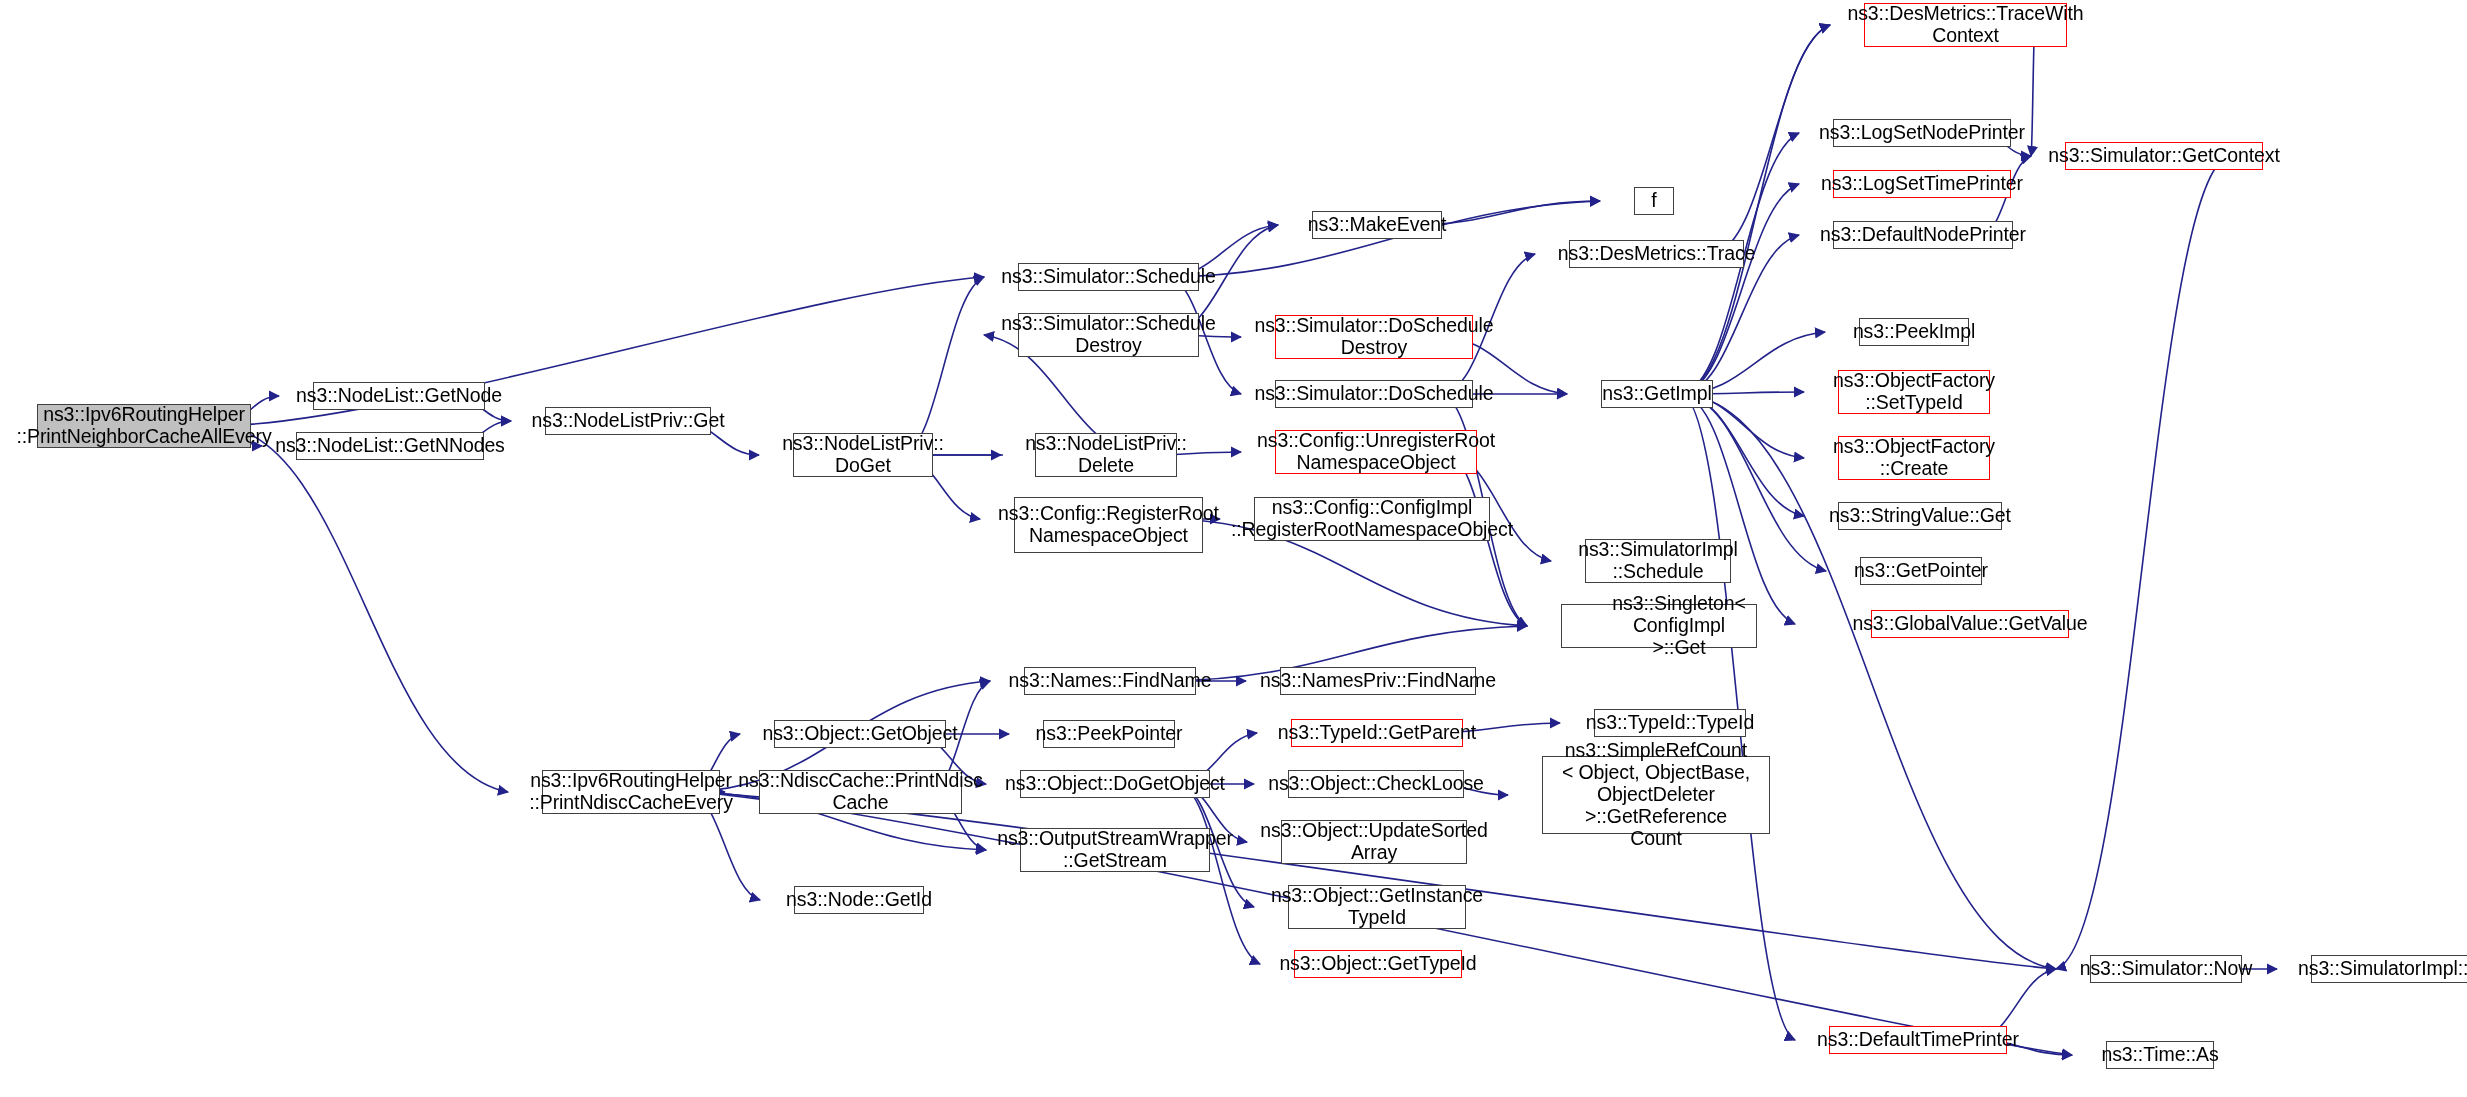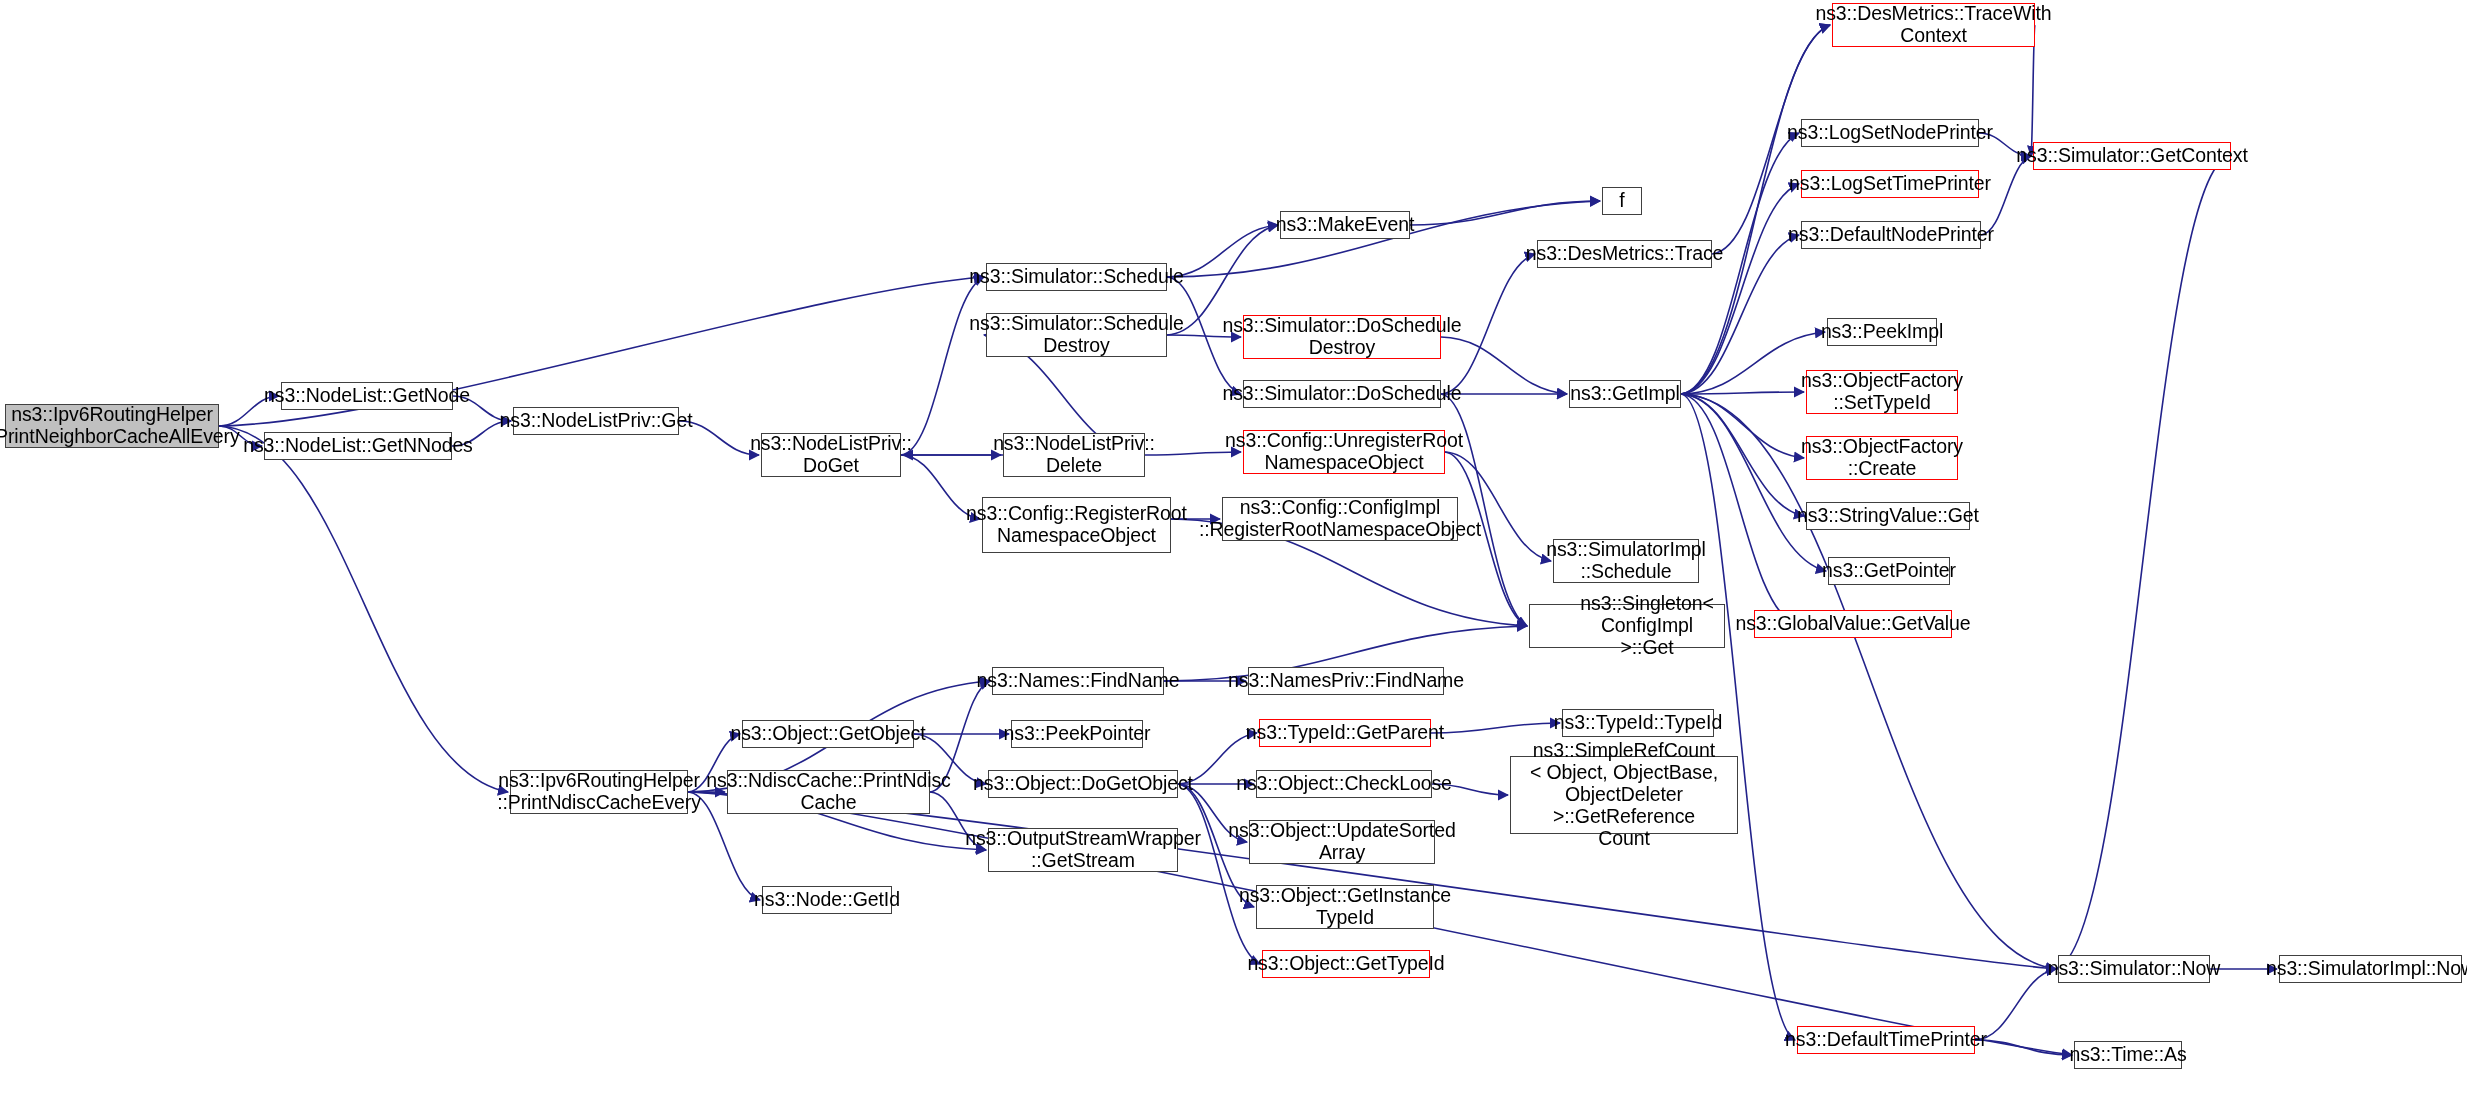--- a/index.html
+++ b/index.html
@@ -1,21 +1,21 @@
 <!DOCTYPE html>
 <html><head>
 <meta charset="utf-8">
 <style>
   html,body{margin:0;padding:0;background:#ffffff;}
   body{font-family:"Liberation Sans","DejaVu Sans",sans-serif;}
   #canvas{position:relative;width:2467px;height:1097px;overflow:hidden;background:#fff;}
   #edges{position:absolute;left:0;top:0;width:2467px;height:1097px;}
   .node{position:absolute;box-sizing:border-box;background:#ffffff;border:1px solid #404040;
         display:flex;align-items:center;justify-content:center;text-align:center;
-        font-size:19.5px;line-height:1.12;color:#000;letter-spacing:-0.1px;}
+        font-size:19.5px;line-height:1.12;color:#000;letter-spacing:-0.1px;margin-left:32px;}
   .node.red{border-color:#ff0000;}
   .node.root{background:#c0c0c0;border-color:#404040;}
   .node span{display:block;padding:0 6px;white-space:pre-line;}
 </style>
 </head>
 <body>
 
 <div id="canvas">
   <svg id="edges" viewBox="0 0 2467 1097">
       <defs>
@@ -182,21 +182,21 @@
       <div class="node red" style="left: 1806px; top: 436px; width: 152px; height: 44px;">
         <span>ns3::ObjectFactory
 ::Create</span>
       </div>
       <div class="node" style="left: 1806px; top: 502px; width: 164px; height: 28px;">
         <span>ns3::StringValue::Get</span>
       </div>
       <div class="node" style="left: 1828px; top: 557px; width: 122px; height: 28px;">
         <span>ns3::GetPointer</span>
       </div>
-      <div class="node red" style="left: 1754px; top: 610px; width: 198px; height: 28px;">
+      <div class="node red" style="left: 1839px; top: 610px; width: 198px; height: 28px;">
         <span>ns3::GlobalValue::GetValue</span>
       </div>
       <div class="node red" style="left: 2033px; top: 142px; width: 198px; height: 28px;">
         <span>ns3::Simulator::GetContext</span>
       </div>
       <div class="node" style="left: 510px; top: 770px; width: 178px; height: 44px;">
         <span>ns3::Ipv6RoutingHelper
 ::PrintNdiscCacheEvery</span>
       </div>
       <div class="node" style="left: 742px; top: 720px; width: 172px; height: 28px;">

